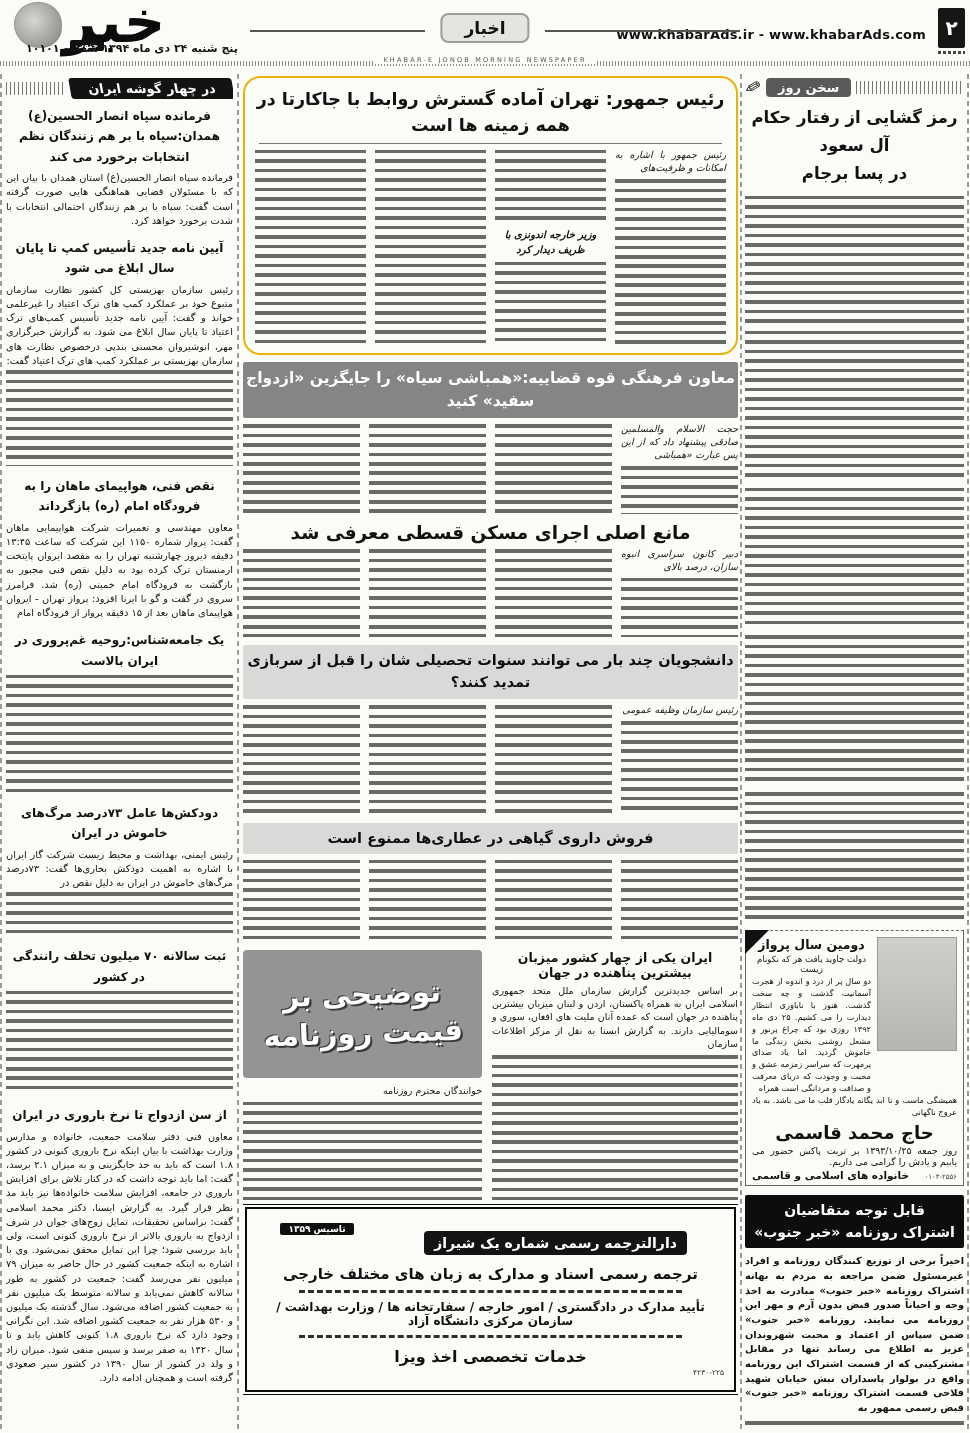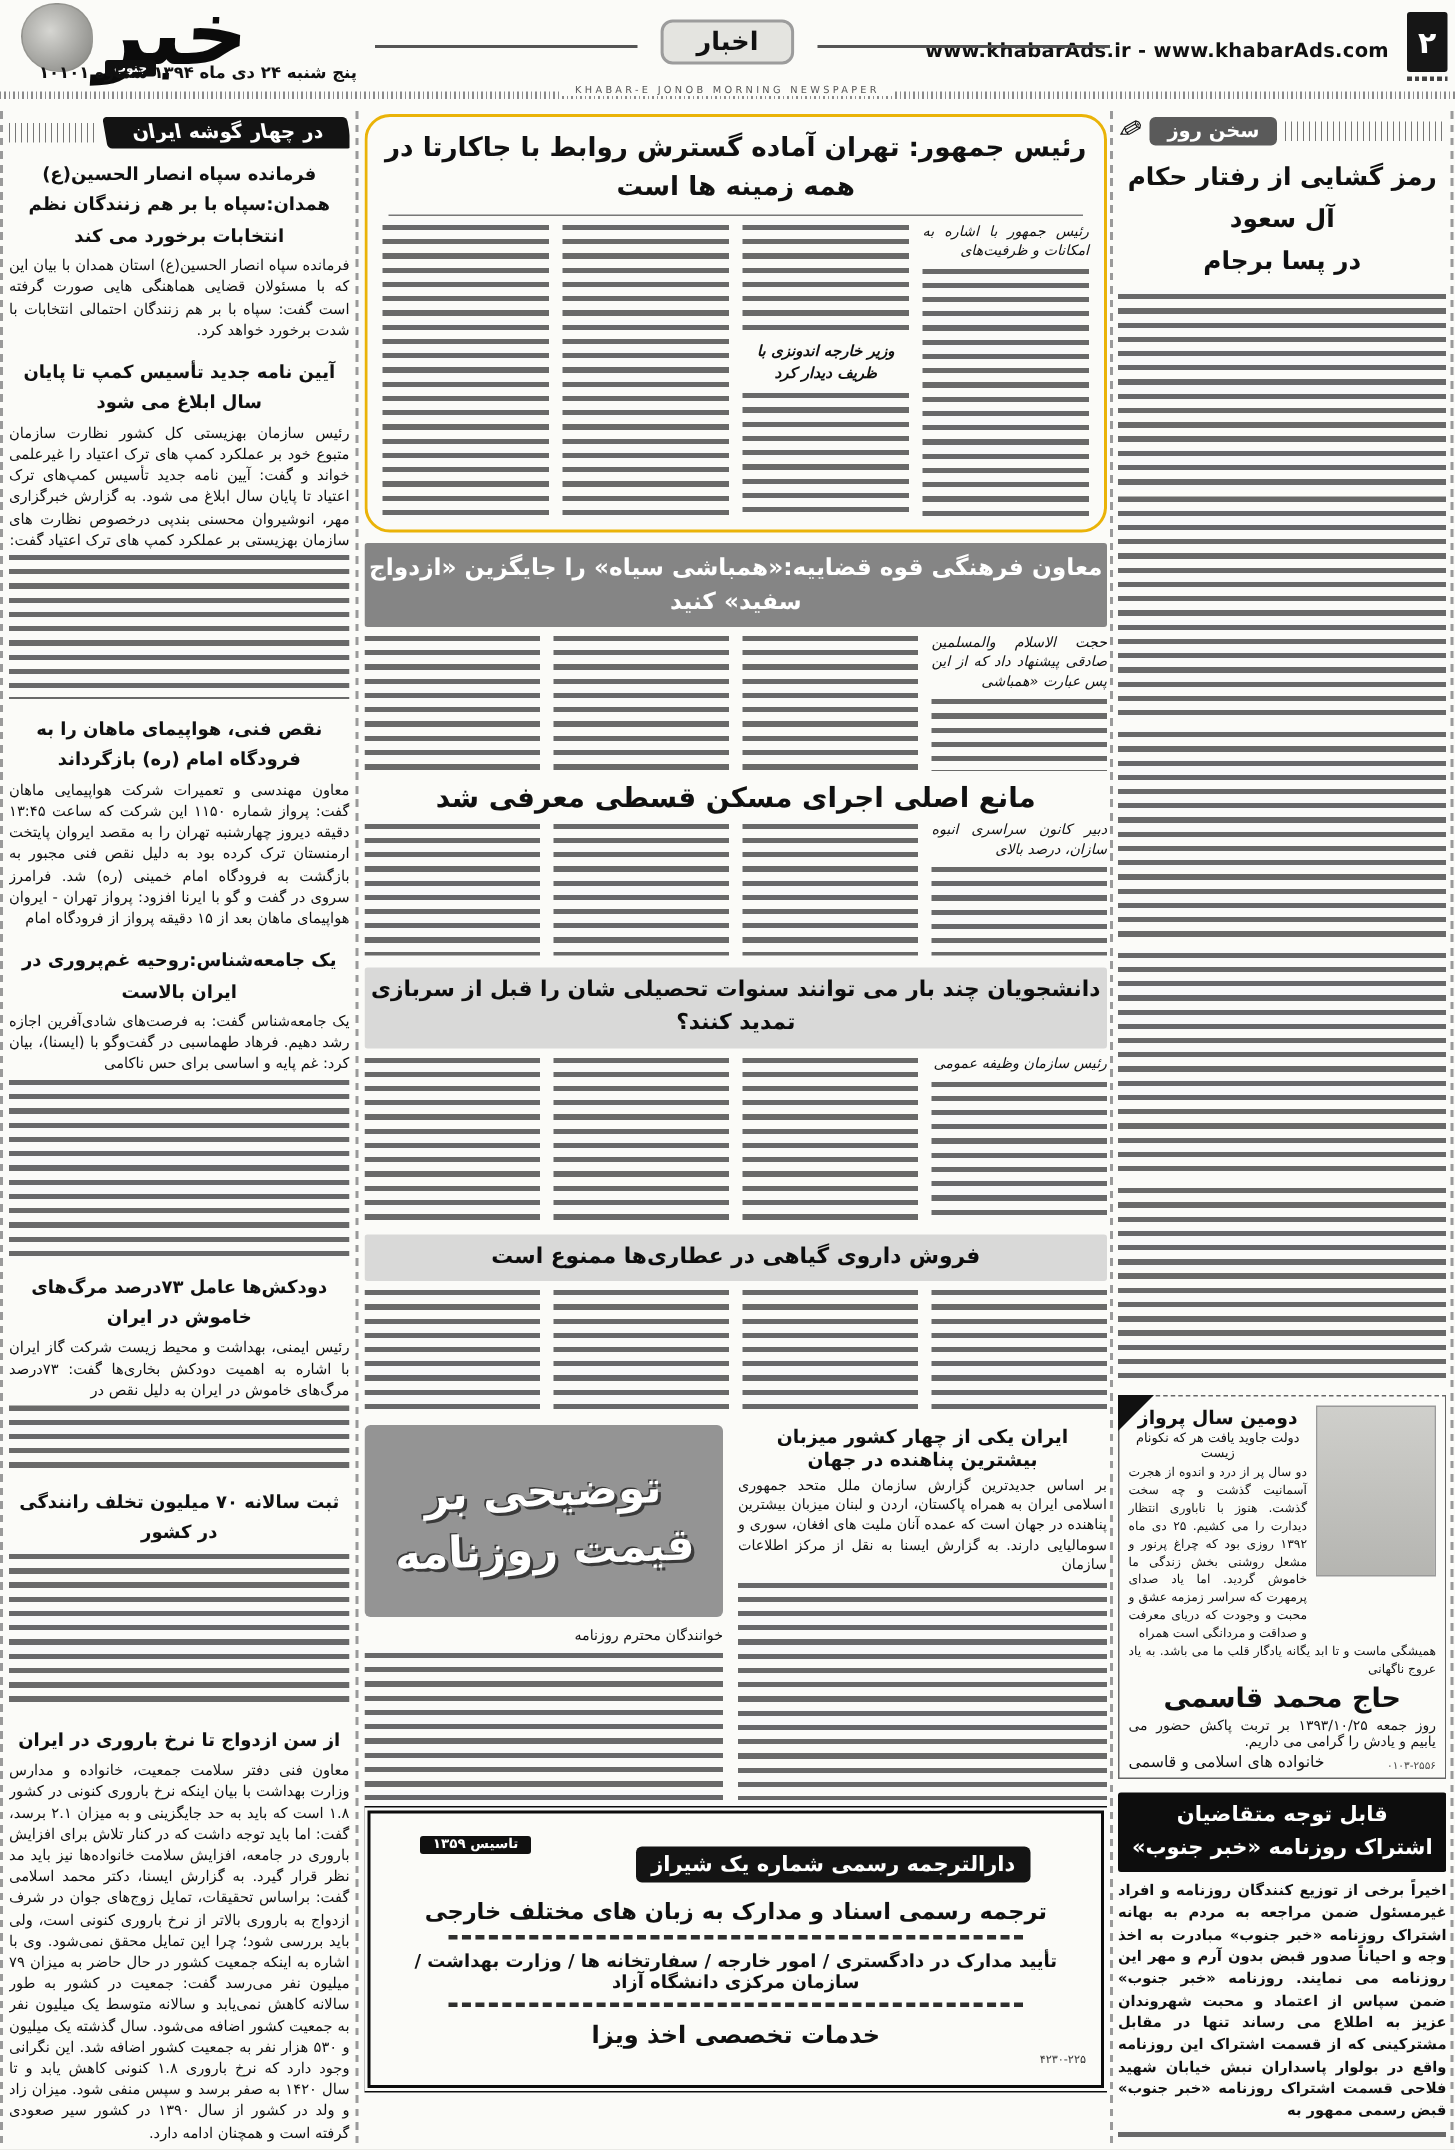--- a/index.html
+++ b/index.html
@@ -92,21 +92,21 @@
               border-top:24px solid #111;border-right:24px solid transparent;}
   .mem-flex{display:flex;gap:6px;}
   .mem-text{flex:1;}
   .mem-title{font-size:12.5px;font-weight:bold;text-align:center;margin:0 0 2px;}
   .mem-verse{font-size:8.6px;text-align:center;margin:0 0 2px;}
   .mem-body{font-size:8.2px;line-height:1.45;text-align:justify;margin:0;}
   .mem-photo{width:78px;height:112px;background:linear-gradient(#cfcfcb,#b5b5b1);border:1px solid #999;flex:none;}
   .mem-name{font-size:18px;font-weight:bold;text-align:center;margin:3px 0 2px;}
   .mem-footer{font-size:9.3px;text-align:justify;margin:0;}
   .mem-sigrow{display:flex;justify-content:space-between;align-items:flex-end;margin-top:2px;}
-  .mem-sig{font-size:10.5px;font-weight:normal;}
+  .mem-sig{font-size:10.5px;font-weight:bold;}
   .mem-code{font-size:7px;color:#444;}
   .sub-box{margin-top:9px;}
   .sub-title{background:#0d0d0d;color:#fff;text-align:center;font-weight:bold;font-size:14px;
              padding:5px 4px;line-height:1.55;border-radius:2px;}
   .sub-body{font-size:9.8px;font-weight:bold;line-height:1.5;text-align:justify;margin:6px 0 0;}
 </style>
 </head>
 <body>
 
 <div class="page">
@@ -150,21 +150,20 @@
       <div class="gk" style="height:96px;"></div>
     </article>
 
     <article class="litem">
       <h3>نقص فنی، هواپیمای ماهان را به فرودگاه امام (ره) بازگرداند</h3>
       <p>معاون مهندسی و تعمیرات شرکت هواپیمایی ماهان گفت: پرواز شماره ۱۱۵۰ این شرکت که ساعت ۱۳:۴۵ دقیقه دیروز چهارشنبه تهران را به مقصد ایروان پایتخت ارمنستان ترک کرده بود به دلیل نقص فنی مجبور به بازگشت به فرودگاه امام خمینی (ره) شد. فرامرز سروی در گفت و گو با ایرنا افزود: پرواز تهران - ایروان هواپیمای ماهان بعد از ۱۵ دقیقه پرواز از فرودگاه امام</p>
     </article>
 
     <article class="litem">
       <h3>یک جامعه‌شناس:روحیه غم‌پروری در ایران بالاست</h3>
-      <p>یک جامعه‌شناس گفت: به فرصت‌های شادی‌آفرین اجازه رشد دهیم. فرهاد طهماسبی در گفت‌وگو با (ایسنا)، بیان کرد: غم پایه و اساسی برای حس ناکامی</p>
       <div class="gk" style="height:118px;"></div>
     </article>
 
     <article class="litem">
       <h3>دودکش‌ها عامل ۷۳درصد مرگ‌های خاموش در ایران</h3>
       <p>رئیس ایمنی، بهداشت و محیط زیست شرکت گاز ایران با اشاره به اهمیت دودکش بخاری‌ها گفت: ۷۳درصد مرگ‌های خاموش در ایران به دلیل نقص در</p>
       <div class="gk" style="height:44px;"></div>
     </article>
 
     <article class="litem">

